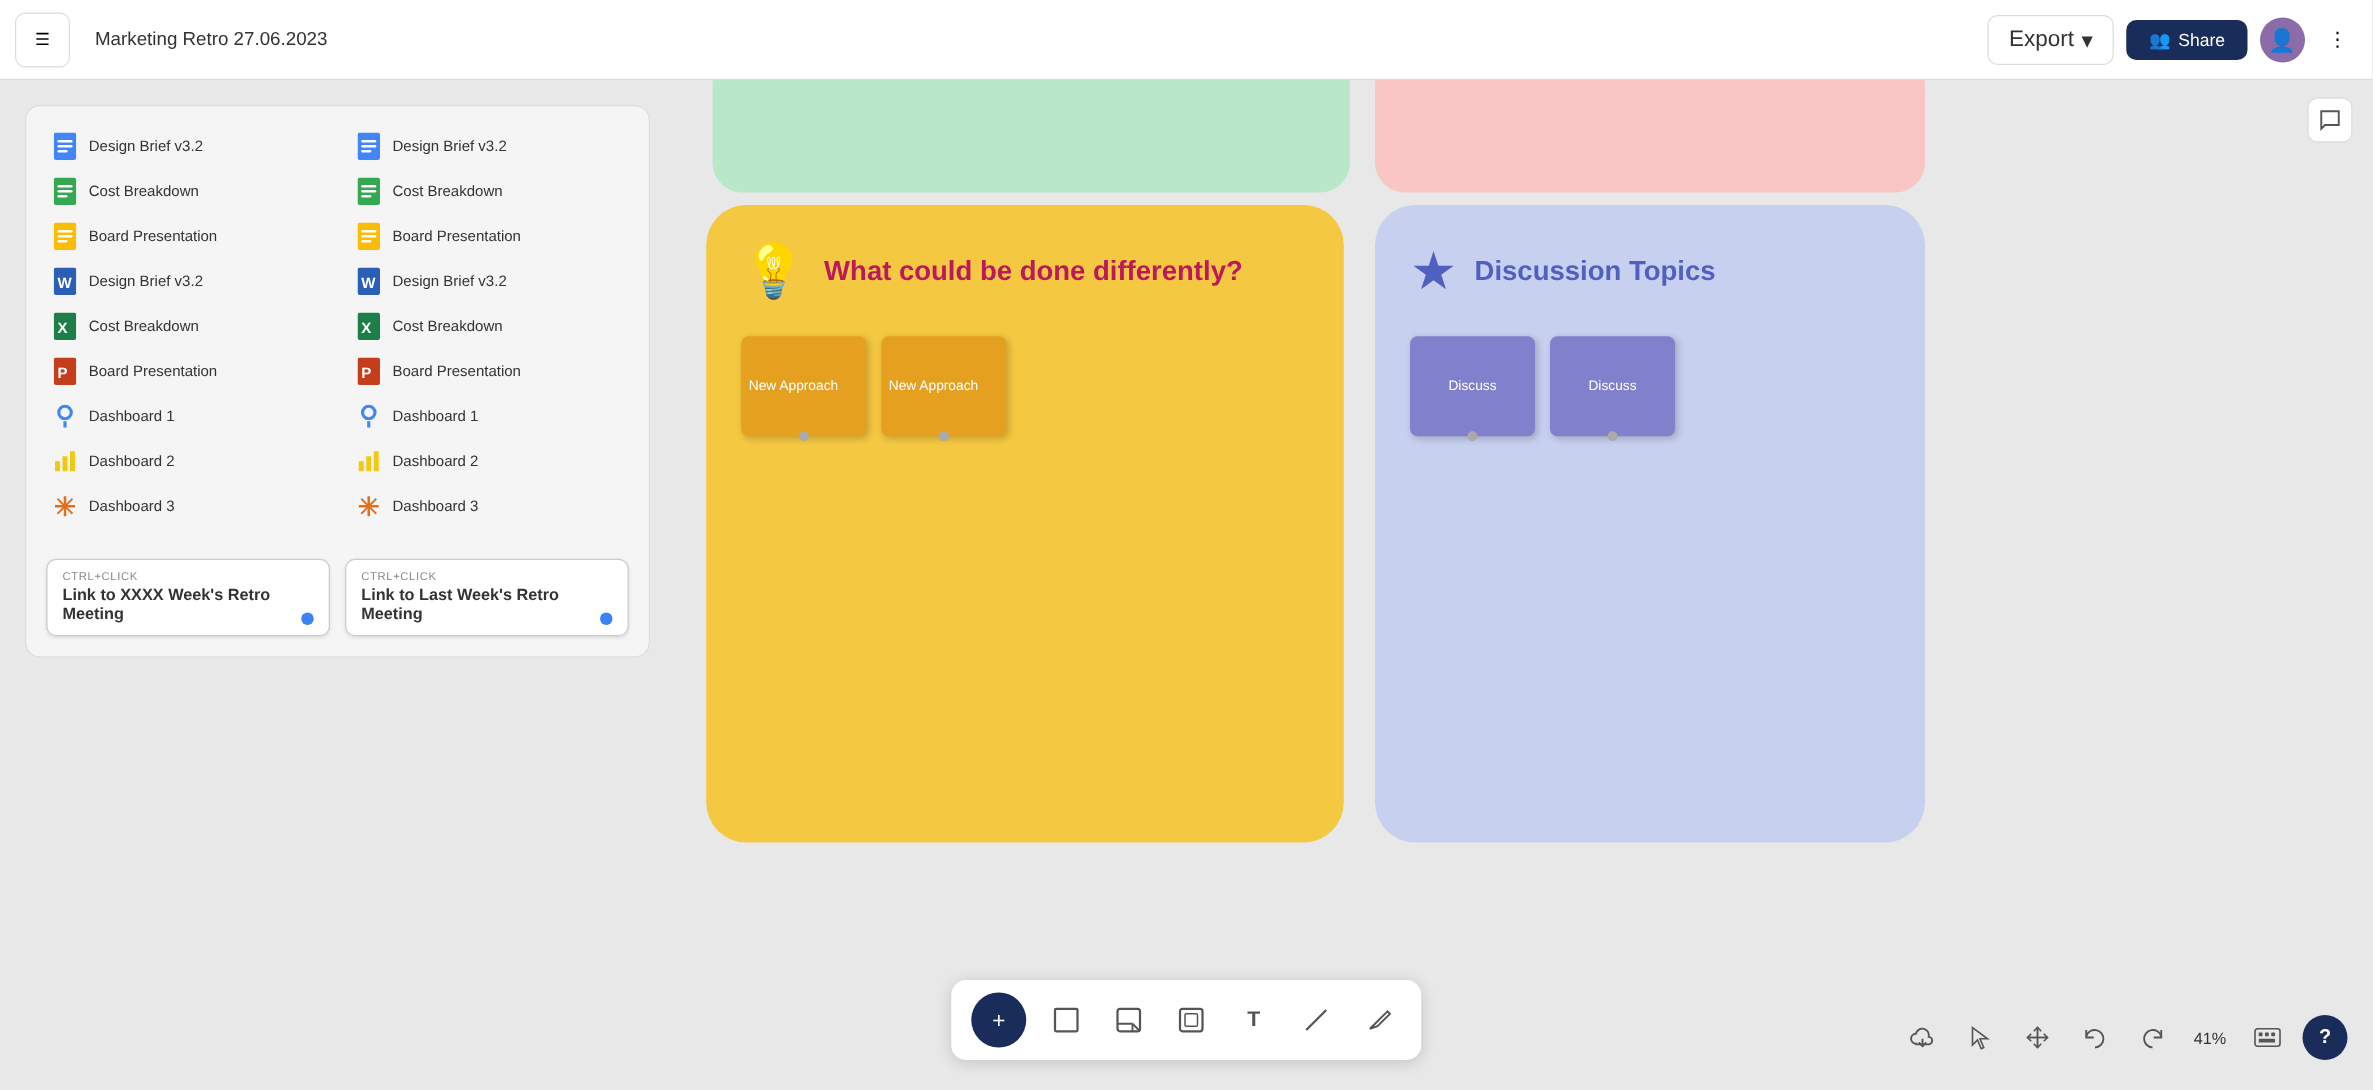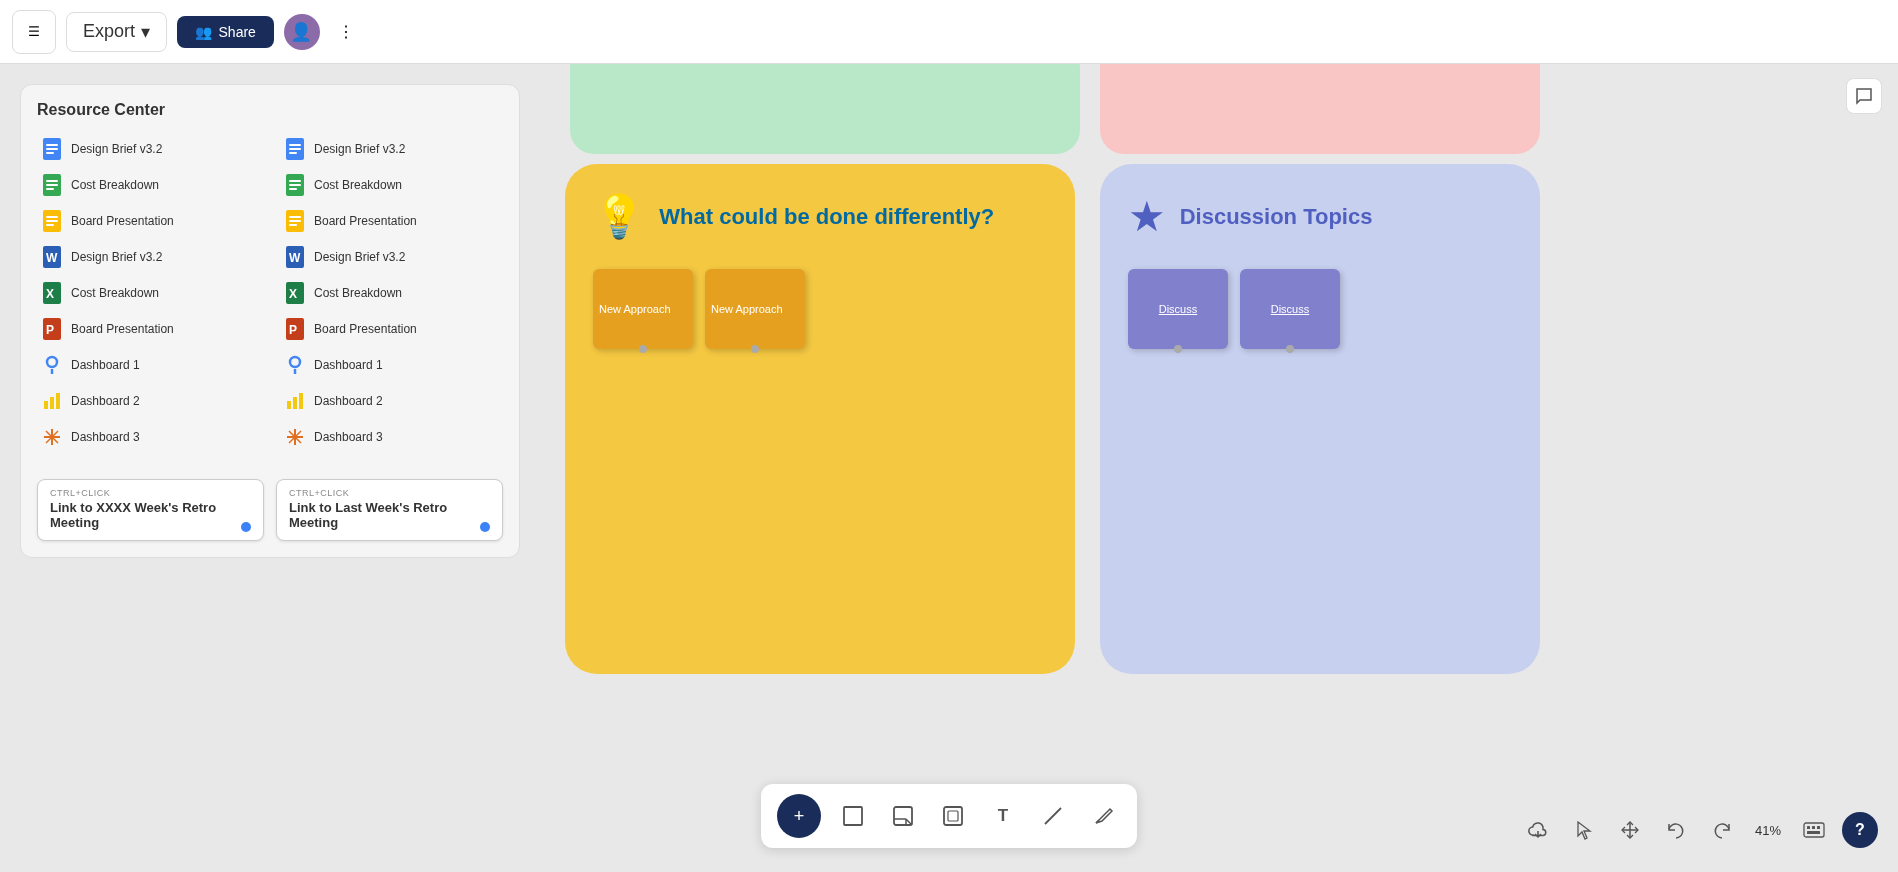--- a/index.html
+++ b/index.html
@@ -106,21 +106,21 @@
     }
 
     
     .yellow-card {
       position: absolute; top: 100px; left: 565px;
       width: 510px; height: 510px;
       background: #f5c842; border-radius: 32px; padding: 28px;
     }
     .card-header { display: flex; align-items: center; gap: 14px; margin-bottom: 28px; }
     .bulb-icon { font-size: 42px; }
-    .card-title { font-size: 22px; font-weight: 600; color: #0369a1; }
+    .card-title { font-size: 22px; font-weight: 600; color: #be185d; }
 
     .sticky-notes { display: flex; gap: 12px; flex-wrap: wrap; }
     .sticky-note {
       width: 100px; height: 80px; border-radius: 6px;
       background: #e6a020; display: flex; align-items: center; 
       font-size: 11px; color: #fff; font-weight: 500; text-align: center;
       padding: 6px; cursor: pointer; position: relative; box-shadow: 2px 2px 6px rgba(0,0,0,0.2);
     }
     .sticky-note-dot {
       position: absolute; bottom: -4px; left: 50%; transform: translateX(-50%);
@@ -149,21 +149,21 @@
     }
     .blue-card-header { display: flex; align-items: center; gap: 14px; margin-bottom: 28px; }
     .star-icon { font-size: 42px; color: #5060c0; }
     .blue-card-title { font-size: 22px; font-weight: 600; color: #5060c0; }
 
     .discuss-notes { display: flex; gap: 12px; }
     .discuss-note {
       width: 100px; height: 80px; border-radius: 6px;
       background: #8080cc; display: flex; align-items: center; justify-content: center;
       font-size: 11px; color: #fff; font-weight: 500; text-align: center;
-      padding: 6px; cursor: pointer; position: relative; box-shadow: 2px 2px 6px rgba(0,0,0,0.2); text-decoration: underline;
+      padding: 6px; cursor: pointer; position: relative; box-shadow: 2px 2px 6px rgba(0,0,0,0.2);
     }
     .discuss-note-dot {
       position: absolute; bottom: -4px; left: 50%; transform: translateX(-50%);
       width: 8px; height: 8px; border-radius: 50%; background: #aaa;
     }
 
     
     .bottom-toolbar {
       position: absolute; bottom: 24px; left: 50%; transform: translateX(-50%);
       background: #fff; border-radius: 12px; padding: 10px 16px;
@@ -204,20 +204,23 @@
     .zoom-icon { color: #2D8CFF; }
     .meet-icon { color: #34a853; }
   </style>
 </head>
 <body>
 
 <div class="header">
   <button class="hamburger-btn">
     <span>☰</span>
   </button>
+  <div class="doc-title-area">
+    <span class="doc-title">Marketing Retro 27.06.2023</span>
+  </div>
   <button class="export-btn">
     <span>Export</span>
     <span>▾</span>
   </button>
   <button class="share-btn">
     <span>👥</span>
     <span>Share</span>
   </button>
   <div class="avatar">
     <span style="font-size:18px;">👤</span>
@@ -227,21 +230,20 @@
   </div>
 </div>
 
 <div class="canvas">
 
   <div class="green-card"></div>
 
   <div class="pink-card"></div>
 
   <div class="resource-panel">
-    <div class="resource-title">Resource Center</div>
 
 
     <div class="file-grid">
 
       <div class="file-item">
         <div class="file-icon" style="color:#4285f4;">
           <svg width="18" height="22" viewBox="0 0 18 22" fill="none">
               <rect width="18" height="22" rx="2" fill="#4285F4"></rect>
               <rect x="3" y="6" width="12" height="2" rx="1" fill="white"></rect>
               <rect x="3" y="10" width="12" height="2" rx="1" fill="white"></rect>

